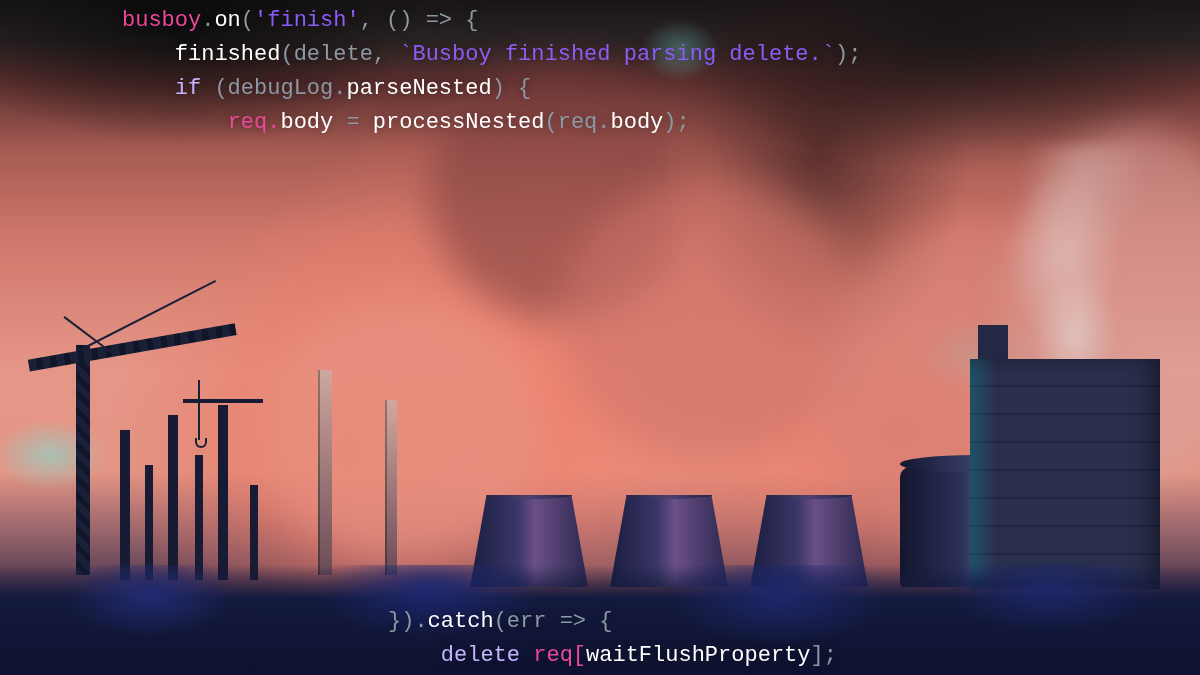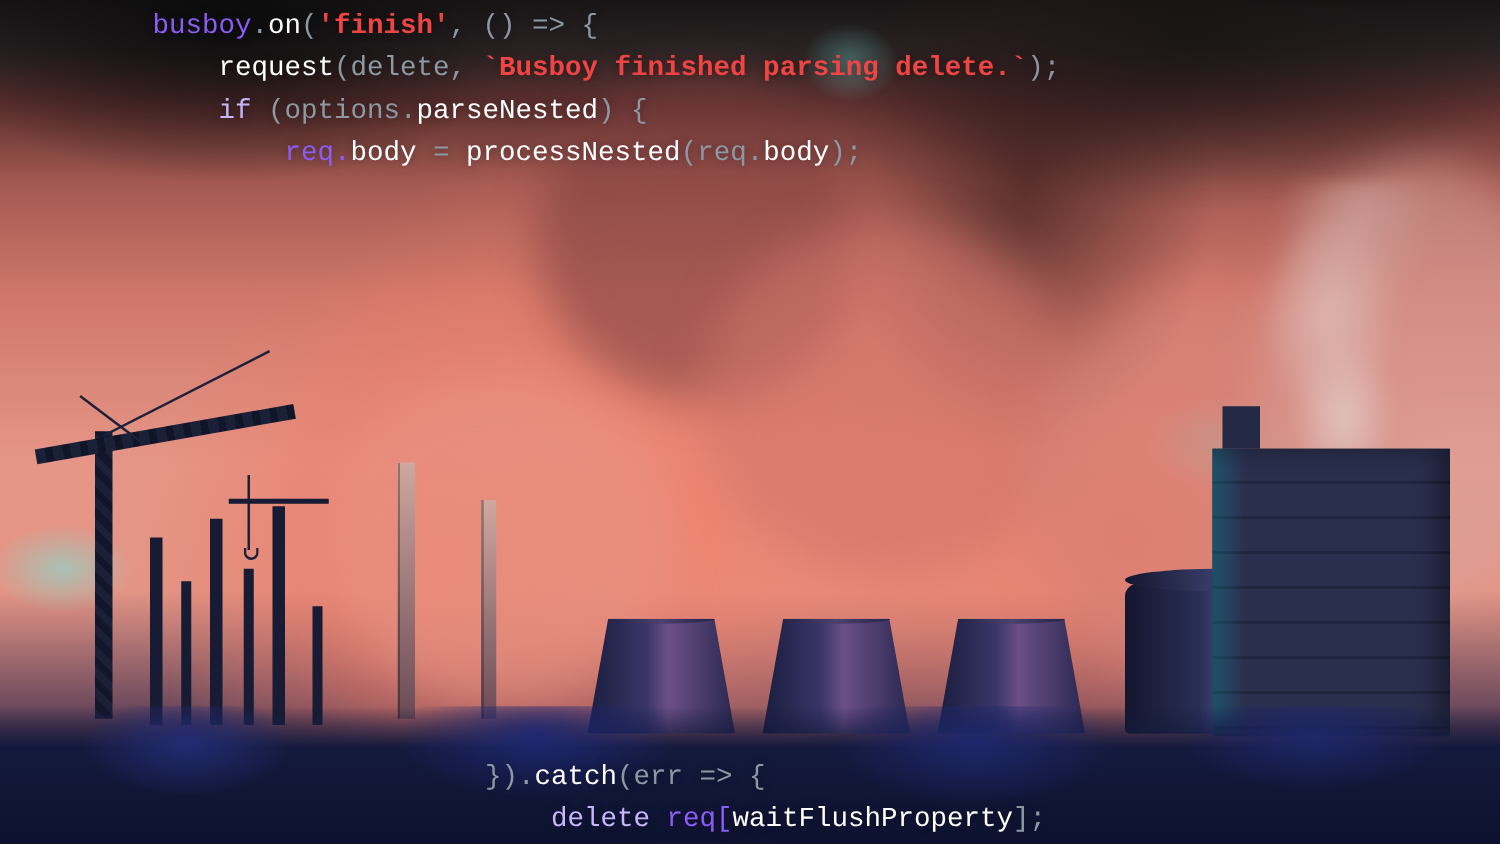--- a/index.html
+++ b/index.html
@@ -171,24 +171,24 @@
     font-size: 22px;
     line-height: 34px;
     white-space: pre;
     color: #dfe1e4;
     text-shadow: 0 0 8px rgba(0,0,0,0.35);
   }
   .code.top    { left: 122px; top: 4px; }
   .code.bottom { left: 388px; bottom: 2px; font-family: Liberation Mono, monospace; }
 
   
-  .tok-default { color:#8b5cf6;margin-top:17px; }
+  .tok-default { color:#ec4899;margin-top:17px; }
   .tok-punc    { color:#8c98a4; }
   .tok-call    { color:#ffffff; }
-  .tok-string  { color:#ef4444;font-weight:bold; }
+  .tok-string  { color:#8b5cf6; }
   .tok-keyword { color:#c4b5fd; }
   .tok-arrow   { color:#8c98a4; }
   .tok-prop    { color:#ffffff; }
 </style>
 </head>
 <body>
 
 <div class="scene">
   <div class="sky"></div>
   <div class="smoke a"></div>
@@ -224,18 +224,18 @@
   <div class="tower towerB"></div>
   <div class="tower towerC"></div>
 
   <div class="tank"></div>
   <div class="building"></div>
 
   <div class="ground"></div>
 </div>
 
 <div class="code top"><span class="tok-default">busboy</span><span class="tok-punc">.</span><span class="tok-call">on</span><span class="tok-punc">(</span><span class="tok-string">'finish'</span><span class="tok-punc">, () </span><span class="tok-arrow">=&gt;</span><span class="tok-punc"> {</span>
-<span>    </span><span class="tok-call">request</span><span class="tok-punc">(delete, </span><span class="tok-string">`Busboy finished parsing delete.`</span><span class="tok-punc">);</span>
-<span>    </span><span class="tok-keyword">if</span><span class="tok-punc"> (options.</span><span class="tok-prop">parseNested</span><span class="tok-punc">) {</span>
+<span>    </span><span class="tok-call">finished</span><span class="tok-punc">(delete, </span><span class="tok-string">`Busboy finished parsing delete.`</span><span class="tok-punc">);</span>
+<span>    </span><span class="tok-keyword">if</span><span class="tok-punc"> (debugLog.</span><span class="tok-prop">parseNested</span><span class="tok-punc">) {</span>
 <span>        </span><span class="tok-default">req.</span><span class="tok-prop">body</span><span class="tok-punc"> = </span><span class="tok-call">processNested</span><span class="tok-punc">(req.</span><span class="tok-prop">body</span><span class="tok-punc">);</span></div>
 
 <div class="code bottom"><span class="tok-punc">}).</span><span class="tok-call">catch</span><span class="tok-punc">(err </span><span class="tok-arrow">=&gt;</span><span class="tok-punc"> {</span>
 <span>    </span><span class="tok-keyword">delete</span><span class="tok-default"> req[</span><span class="tok-prop">waitFlushProperty</span><span class="tok-punc">];</span></div>
 
 </body></html>

